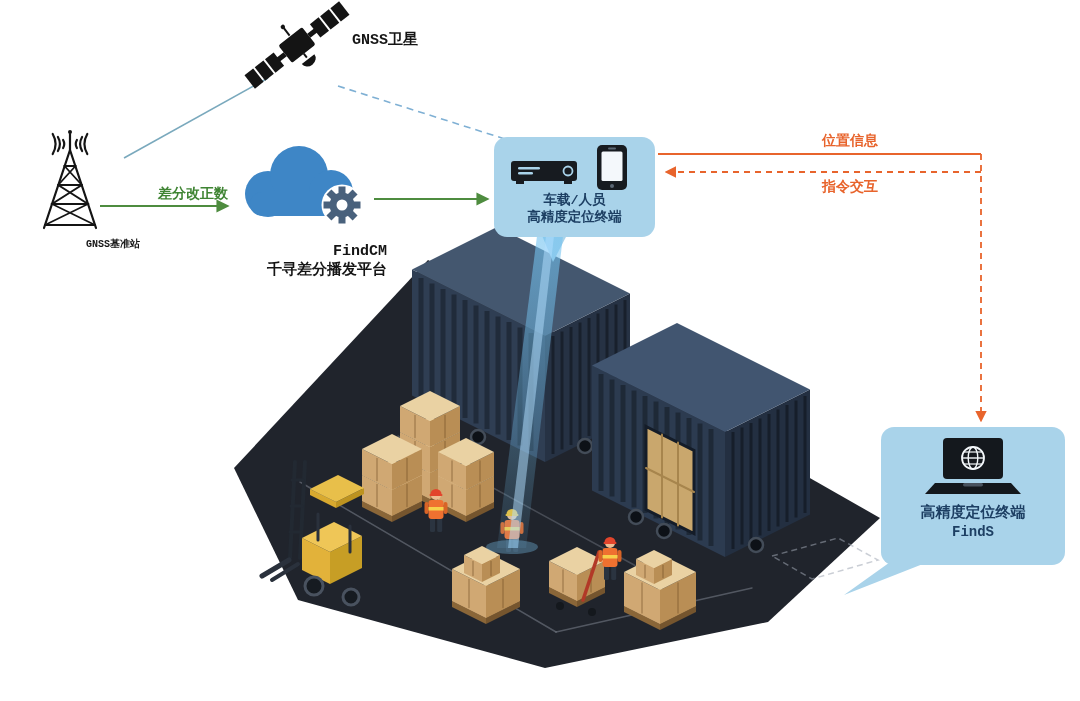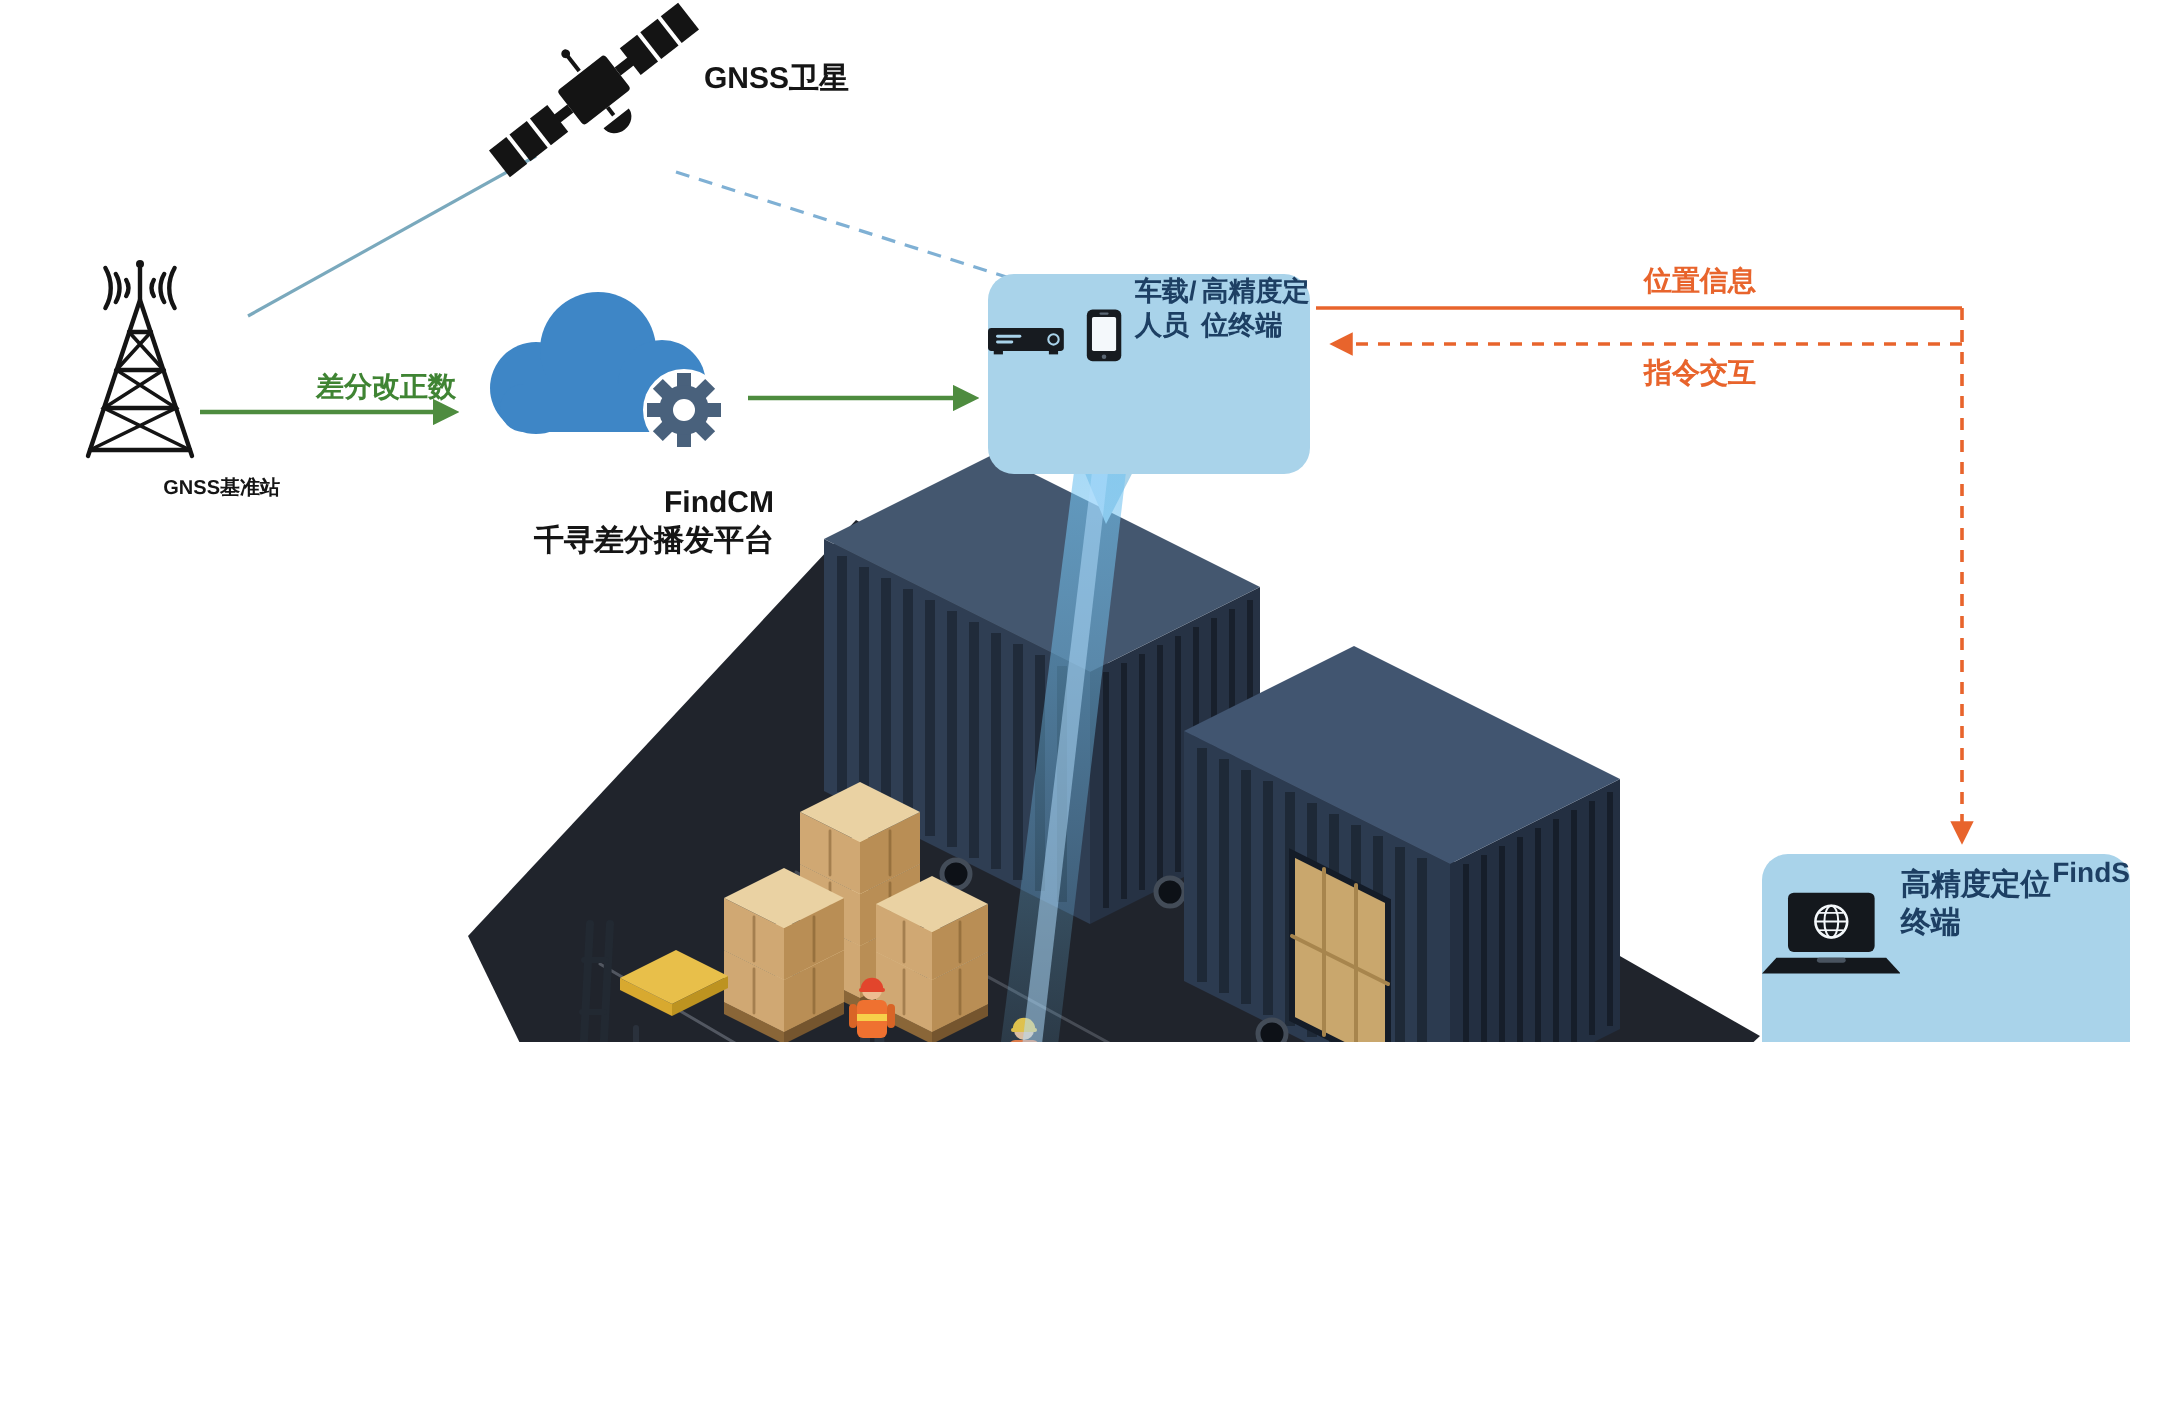--- a/index.html
+++ b/index.html
@@ -2,37 +2,37 @@
 <html style="--arrow-green: #4e8c3f; --label-green: #3f8433; --arrow-orange: #e8642c; --label-orange: #e8642c; --panel-blue: #a9d3ea; --panel-text: #1d3f63; --cloud-blue: #3e86c6; --line-blue: #7aa9bd; --dash-blue: #7fb0d4; --beam-blue: #74c3f0;"><head>
 <meta charset="utf-8">
 <style>
   :root{
     --arrow-green:#4e8c3f; --label-green:#3f8433;
     --arrow-orange:#e8642c; --label-orange:#e8642c;
     --panel-blue:#a9d3ea; --panel-text:#1d3f63;
     --cloud-blue:#3e86c6; --line-blue:#7aa9bd; --dash-blue:#7fb0d4;
   }
   html,body{margin:0;padding:0;background:#fff}
-  .canvas{position:relative;width:1080px;height:521px;background:#fff;overflow:hidden;
-          font-family:Liberation Sans, sans-serif}
+  .canvas{position:relative;width:1080px;height:701px;background:#fff;overflow:hidden;
+          font-family:Liberation Mono, monospace}
   .base{position:absolute;left:0;top:0}
   .lbl{position:absolute;color:#151515;white-space:nowrap}
   .center{text-align:right}
   .green-lbl{color:var(--label-green)}
   .orange-lbl{color:var(--label-orange)}
   .blue-solid{stroke:var(--line-blue);stroke-width:1.6}
   .blue-dash{stroke:var(--dash-blue);stroke-width:1.6;stroke-dasharray:7 5}
   .green-arrow{stroke:var(--arrow-green);stroke-width:2.2}
   .orange-solid{stroke:var(--arrow-orange);stroke-width:1.8;fill:none}
   .orange-dash{stroke:var(--arrow-orange);stroke-width:1.8;stroke-dasharray:6 5;fill:none}
   .mg{fill:var(--arrow-green)} .mo{fill:var(--arrow-orange)}
   .cloud{fill:var(--cloud-blue)}
   .tail{fill:var(--panel-blue)}
   .panel{position:absolute;background:var(--panel-blue);border-radius:13px;
-         display:flex;flex-direction:row;}
+         display:flex;flex-direction:column;align-items:center}
   .ptxt{color:var(--panel-text);font-weight:700;line-height:17px}
 </style>
 </head>
 <body>
 
 <div class="canvas">
 
   <svg class="base" width="1080" height="701" viewBox="0 0 1080 701">
     <defs>
       <marker id="arrG" viewBox="0 0 10 10" refX="8" refY="5" markerWidth="6" markerHeight="6" orient="auto">

